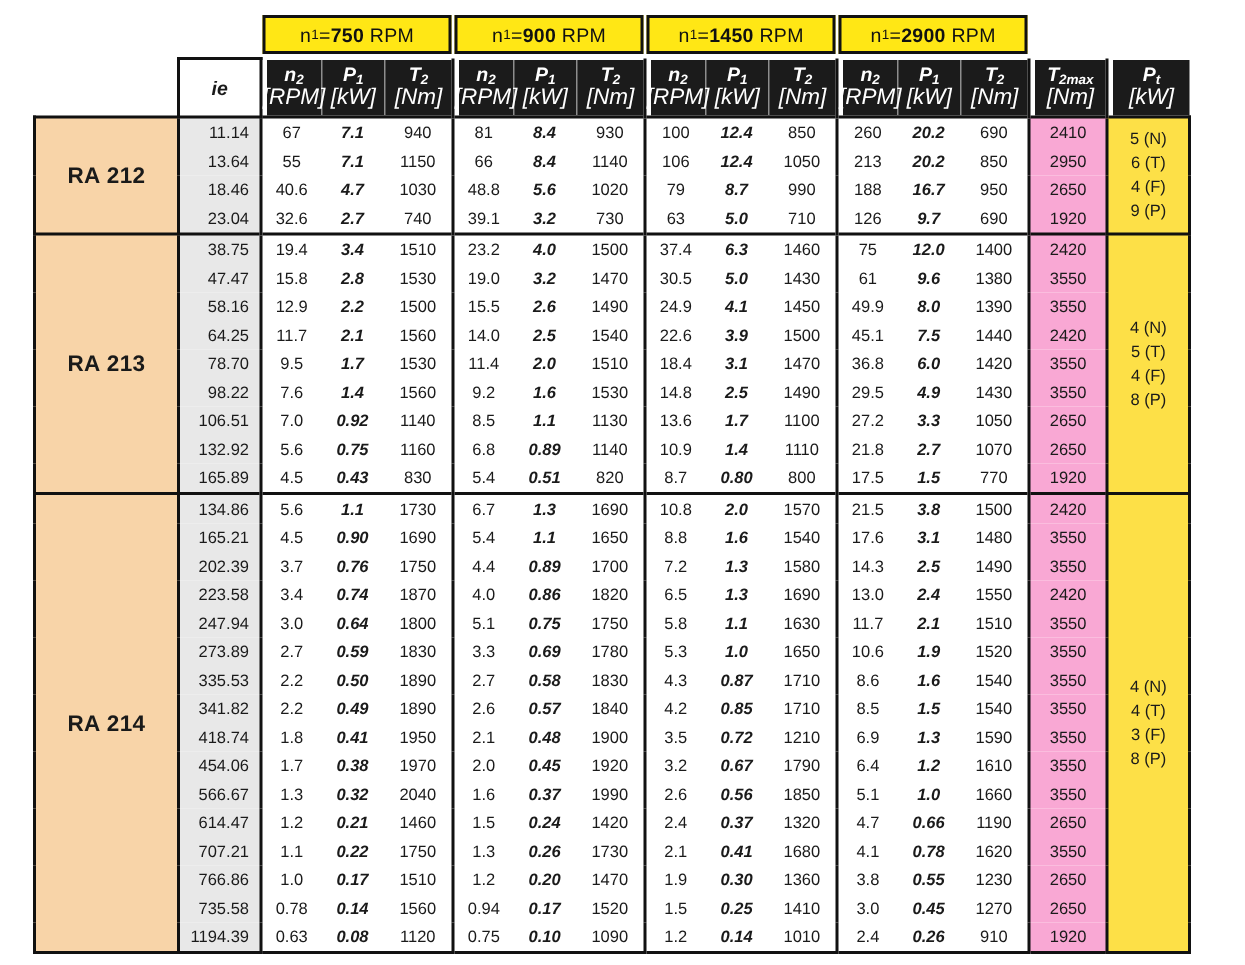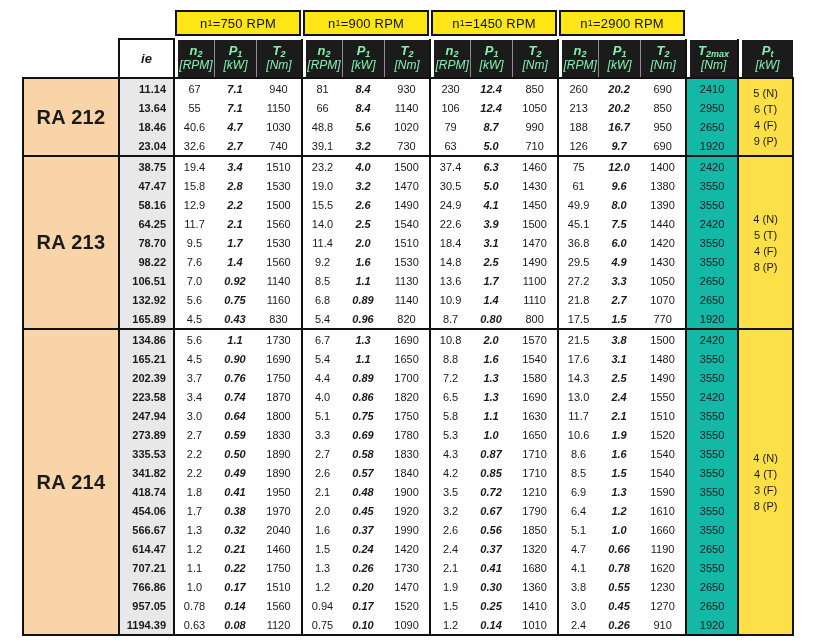--- a/index.html
+++ b/index.html
@@ -14,54 +14,54 @@
     margin:10px 0 0 22px;width:770px;
   }
   td{padding:0;vertical-align:middle;}
   
   tr.yellow-row td{height:27px;border:none;background:#fff;}
   .yellow-box{
     height:22px;margin:0 1px 3px 1px;background:#ffe715;border:2px solid #111;
     display:flex;align-items:center;justify-content:center;
     font-size:13px;letter-spacing:0.2px;color:#111;
   }
-  .yellow-box b{font-weight:400;}
+  .yellow-box b{font-weight:700;}
   .yellow-box sub{font-size:9px;vertical-align:-3px;line-height:0;}
   
   tr.head-row td{height:37px;background:#fff;font-style:italic;}
   td.ie-head{
     background:#e8e8e8;border:2px solid #111;
     text-align:center;font-weight:bold;font-style:italic;font-size:13px;
   }
   td.bh{background:#fff;}
   td.bh > .black-box{
-    height:37px;background:#1b1b1b;color:#86efac;
+    height:37px;background:#1b1b1b;color:#ffffff;
     display:flex;flex-direction:column;align-items:center;justify-content:center;
     line-height:1.05;
   }
   td.bh.bstart > .black-box{margin-left:3px;}
   td.bh.bmid  > .black-box,
   td.bh.bend  > .black-box{border-left:1px solid #8d8d8d;}
   .black-box .l1{font-size:13px;font-weight:bold;}
   .black-box .l1 sub{font-size:9px;vertical-align:-2px;line-height:0;}
-  .black-box .l2{font-size:12px;font-weight:normal;margin-top:1px;}
+  .black-box .l2{font-size:15px;font-weight:normal;margin-top:1px;}
   
   tbody td{height:19px;font-size:11px;}
   td.model-cell{
     background:#f8d4a8;border:2px solid #111;
-    text-align:center;font-weight:bold;font-size:20px;letter-spacing:0.3px;
+    text-align:center;font-weight:bold;font-size:15px;letter-spacing:0.3px;
   }
   td.ie-cell{
     background:#e8e8e8;border-left:2px solid #111;border-right:2px solid #111;
-    font-weight:bold;text-align:right;padding-right:7px;
+    font-weight:normal;text-align:right;padding-right:7px;
   }
   td.data-cell{text-align:center;background:#fff;}
   td.p1{font-weight:bold;font-style:italic;}
   td.bstart{border-left:2px solid #111;}
-  td.t2max-cell{border-left:2px solid #111;text-align:center;background:#14b8a6;}
+  td.t2max-cell{border-left:2px solid #111;text-align:center;background:#f9a8d4;}
   td.pt-cell{
     border-left:2px solid #111;border-right:2px solid #111;border-bottom:2px solid #111;
     text-align:center;background:#fde047;
   }
   .pt-line{font-size:11px;line-height:16px;}
   tr.section-start td{border-top:2px solid #111;}
   tbody tr:last-child td{border-bottom:2px solid #111;}
 </style>
 </head>
 <body>
@@ -224,21 +224,21 @@
     <tbody>
         <tr class="section-start">
           <td class="model-cell" rowspan="4">RA 212</td>
           <td class="ie-cell">11.14</td>
           <td class="data-cell bstart">67</td>
           <td class="data-cell p1">7.1</td>
           <td class="data-cell">940</td>
           <td class="data-cell bstart">81</td>
           <td class="data-cell p1">8.4</td>
           <td class="data-cell">930</td>
-          <td class="data-cell bstart">230</td>
+          <td class="data-cell bstart">100</td>
           <td class="data-cell p1">12.4</td>
           <td class="data-cell">850</td>
           <td class="data-cell bstart">260</td>
           <td class="data-cell p1">20.2</td>
           <td class="data-cell">690</td>
           <td class="t2max-cell">2410</td>
           <td class="pt-cell" rowspan="4">
             <div class="pt-line">5 (N)</div>
             <div class="pt-line">6 (T)</div>
             <div class="pt-line">4 (F)</div>
@@ -427,21 +427,21 @@
           <td class="data-cell p1">2.7</td>
           <td class="data-cell">1070</td>
           <td class="t2max-cell">2650</td>
         </tr>
         <tr>
           <td class="ie-cell">165.89</td>
           <td class="data-cell bstart">4.5</td>
           <td class="data-cell p1">0.43</td>
           <td class="data-cell">830</td>
           <td class="data-cell bstart">5.4</td>
-          <td class="data-cell p1">0.96</td>
+          <td class="data-cell p1">0.51</td>
           <td class="data-cell">820</td>
           <td class="data-cell bstart">8.7</td>
           <td class="data-cell p1">0.80</td>
           <td class="data-cell">800</td>
           <td class="data-cell bstart">17.5</td>
           <td class="data-cell p1">1.5</td>
           <td class="data-cell">770</td>
           <td class="t2max-cell">1920</td>
         </tr>
         <tr class="section-start">
@@ -669,21 +669,21 @@
           <td class="data-cell">1470</td>
           <td class="data-cell bstart">1.9</td>
           <td class="data-cell p1">0.30</td>
           <td class="data-cell">1360</td>
           <td class="data-cell bstart">3.8</td>
           <td class="data-cell p1">0.55</td>
           <td class="data-cell">1230</td>
           <td class="t2max-cell">2650</td>
         </tr>
         <tr>
-          <td class="ie-cell">957.05</td>
+          <td class="ie-cell">735.58</td>
           <td class="data-cell bstart">0.78</td>
           <td class="data-cell p1">0.14</td>
           <td class="data-cell">1560</td>
           <td class="data-cell bstart">0.94</td>
           <td class="data-cell p1">0.17</td>
           <td class="data-cell">1520</td>
           <td class="data-cell bstart">1.5</td>
           <td class="data-cell p1">0.25</td>
           <td class="data-cell">1410</td>
           <td class="data-cell bstart">3.0</td>

